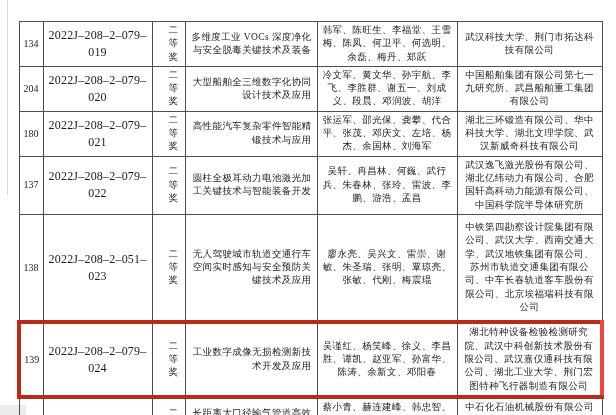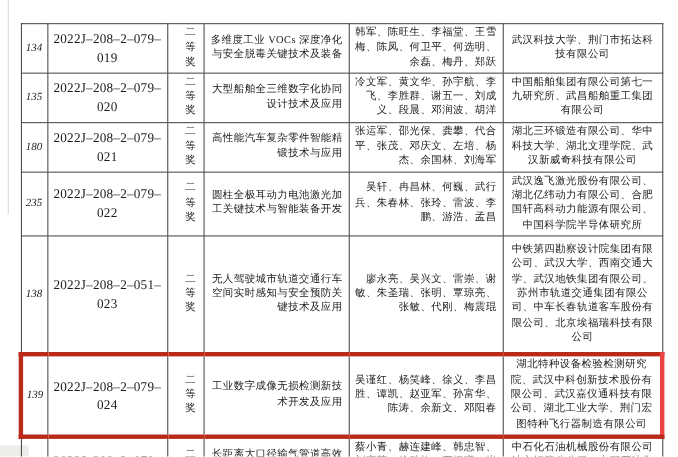--- a/index.html
+++ b/index.html
@@ -27,25 +27,25 @@
     font-size:9.5px;
     line-height:1.4;
   }
   .award-table td{
     border:1px solid #50504a;
     padding:2px 5px;
     vertical-align:middle;
     word-break:break-all;
     overflow:hidden;
   }
-  td.c-no{ text-align:center; font-size:10px; padding:2px 1px;font-style:italic;}
+  td.c-no{ text-align:center; font-size:10px; padding:2px 1px;}
   td.c-code{ text-align:center; font-size:12px; letter-spacing:0.2px;}
   td.c-award{ text-align:center; padding:2px 16px;}
   td.c-title{ text-align:right; letter-spacing:0.4px;}
-  td.c-people{ text-align:right; letter-spacing:0.4px;}
+  td.c-people{ text-align:center; letter-spacing:0.4px;}
   td.c-orgs{ text-align:center; letter-spacing:0.4px;}
   tr.highlight td{
     border-top:4px solid #bb2a18;
     border-bottom:4px solid #bb2a18;
   }
   tr.highlight td:first-child{ border-left:4px solid #bb2a18; }
   tr.highlight td:last-child{ border-right:4px solid #ef4444; }
 </style>
 </head>
 <body>
@@ -65,37 +65,37 @@
   <tbody>
     <tr style="height:41px">
       <td class="c-no">134</td>
       <td class="c-code">2022J–208–2–079–019</td>
       <td class="c-award">二等奖</td>
       <td class="c-title">多维度工业 VOCs 深度净化与安全脱毒关键技术及装备</td>
       <td class="c-people">韩军、陈旺生、李福堂、王雪梅、陈凤、何卫平、何选明、余磊、梅丹、郑跃</td>
       <td class="c-orgs">武汉科技大学、荆门市拓达科技有限公司</td>
     </tr>
     <tr style="height:37px">
-      <td class="c-no">135</td>
+      <td class="c-no">204</td>
       <td class="c-code">2022J–208–2–079–020</td>
       <td class="c-award">二等奖</td>
       <td class="c-title">大型船舶全三维数字化协同设计技术及应用</td>
       <td class="c-people">冷文军、黄文华、孙宇航、李飞、李胜群、谢五一、刘成义、段晨、邓润波、胡洋</td>
       <td class="c-orgs">中国船舶集团有限公司第七一九研究所、武昌船舶重工集团有限公司</td>
     </tr>
     <tr style="height:38px">
       <td class="c-no">180</td>
       <td class="c-code">2022J–208–2–079–021</td>
       <td class="c-award">二等奖</td>
       <td class="c-title">高性能汽车复杂零件智能精锻技术与应用</td>
       <td class="c-people">张运军、邵光保、龚攀、代合平、张茂、邓庆文、左培、杨杰、余国林、刘海军</td>
       <td class="c-orgs">湖北三环锻造有限公司、华中科技大学、湖北文理学院、武汉新威奇科技有限公司</td>
     </tr>
     <tr style="height:53px">
-      <td class="c-no">235</td>
+      <td class="c-no">137</td>
       <td class="c-code">2022J–208–2–079–022</td>
       <td class="c-award">二等奖</td>
       <td class="c-title">圆柱全极耳动力电池激光加工关键技术与智能装备开发</td>
       <td class="c-people">吴轩、冉昌林、何巍、武行兵、朱春林、张玲、雷波、李鹏、游浩、孟昌</td>
       <td class="c-orgs">武汉逸飞激光股份有限公司、湖北亿纬动力有限公司、合肥国轩高科动力能源有限公司、中国科学院半导体研究所</td>
     </tr>
     <tr style="height:108px">
       <td class="c-no">138</td>
       <td class="c-code">2022J–208–2–051–023</td>
       <td class="c-award">二等奖</td>

